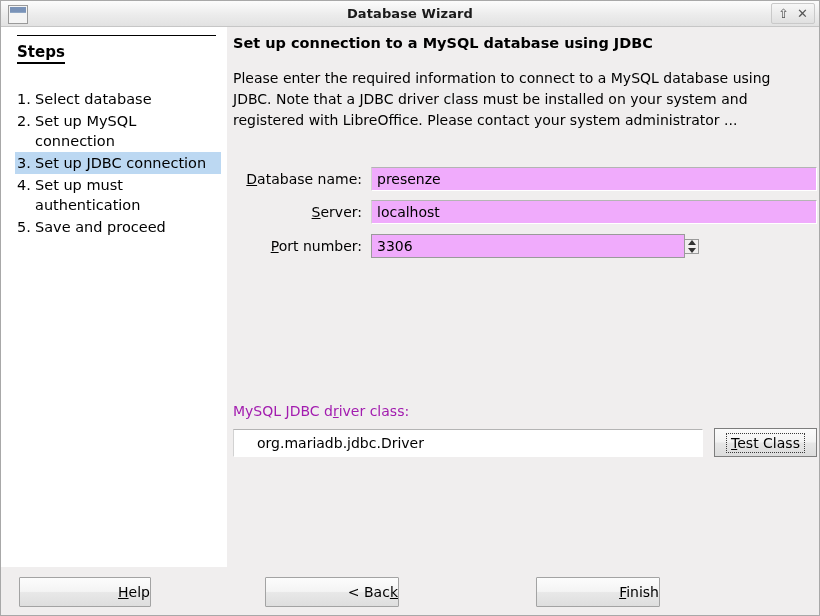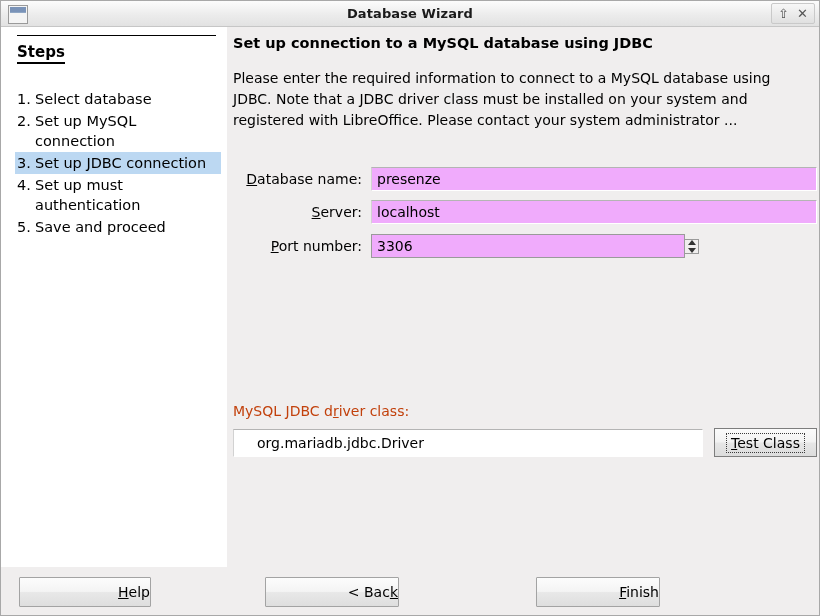--- a/index.html
+++ b/index.html
@@ -238,21 +238,21 @@
     border-right: 4px solid transparent;
     border-top: 5px solid #333;
   }
 
   
   #driver-label {
     position: absolute;
     left: 6px;
     top: 376px;
     font-size: 14px;
-    color: #c2410c;
+    color: #a21caf;
   }
   #driver-input {
     position: absolute;
     left: 6px;
     top: 402px;
     width: 470px;
     height: 28px;
     box-sizing: border-box;
     background: #ffffff;
     border: 1px solid #ffffff;

